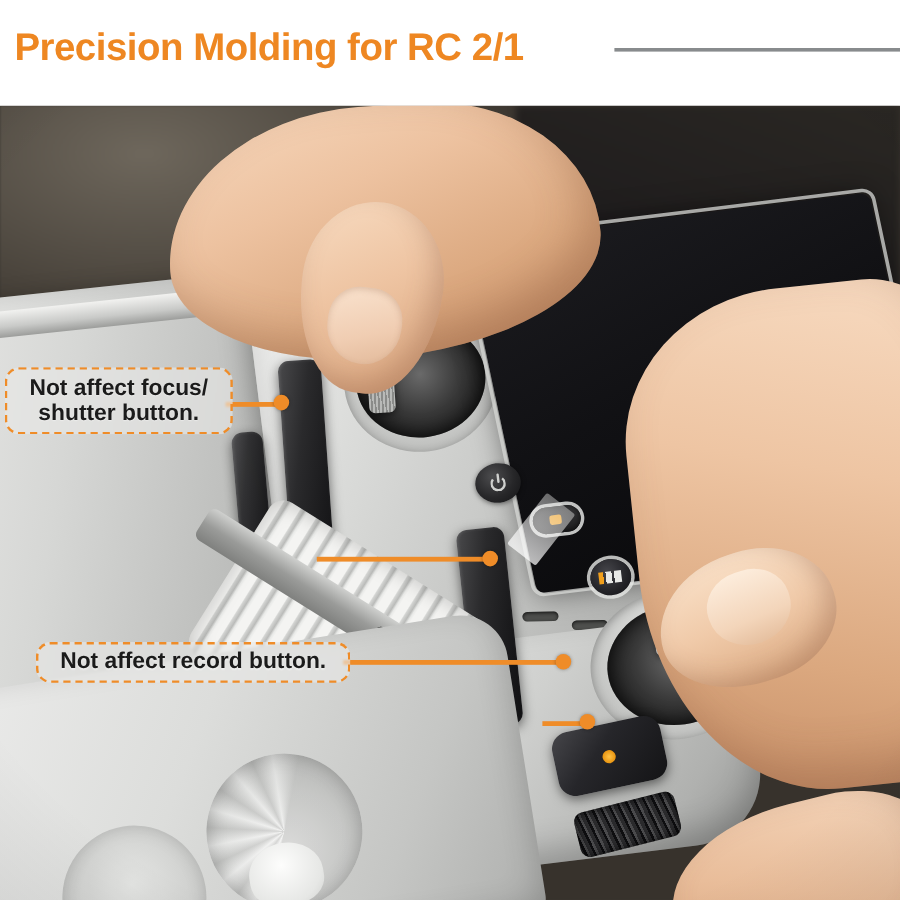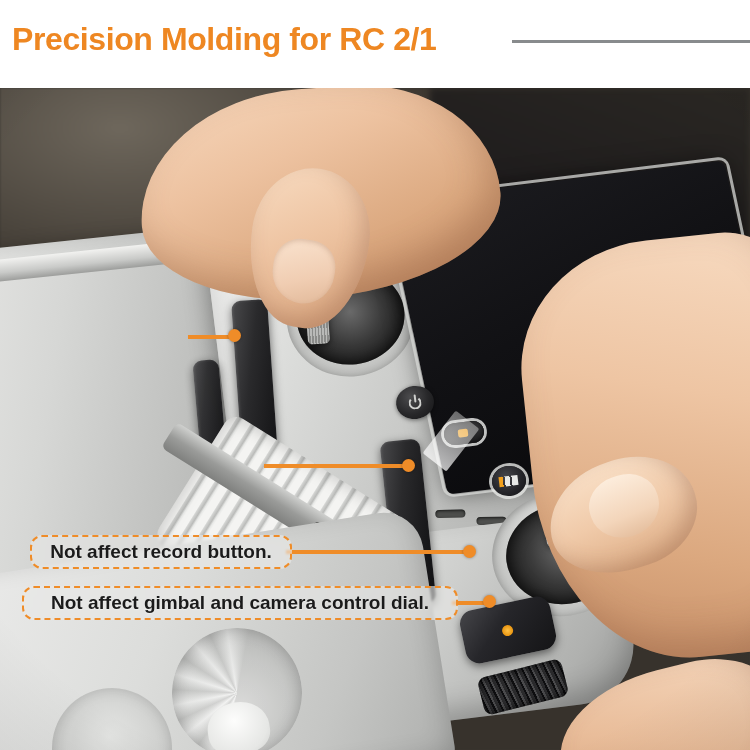--- a/index.html
+++ b/index.html
@@ -570,19 +570,20 @@
 
   <div class="leader" style="left:264px; top:464px; width:146px;"></div>
   <div class="leader-dot" style="left:402px; top:459px;"></div>
 
   <div class="leader" style="left:286px; top:550px; width:188px;"></div>
   <div class="leader-dot" style="left:463px; top:545px;"></div>
 
   <div class="leader" style="left:452px; top:601px; width:42px;"></div>
   <div class="leader-dot" style="left:483px; top:595px;"></div>
 
+  <div class="callout" id="callout-focus">Not affect focus/
+shutter button.</div>
 
 
   <div class="callout" id="callout-record">Not affect record button.</div>
 
-  <div class="callout" id="callout-dial">Not affect gimbal and camera control dial.</div>
 
 </div>
 
 </body></html>

